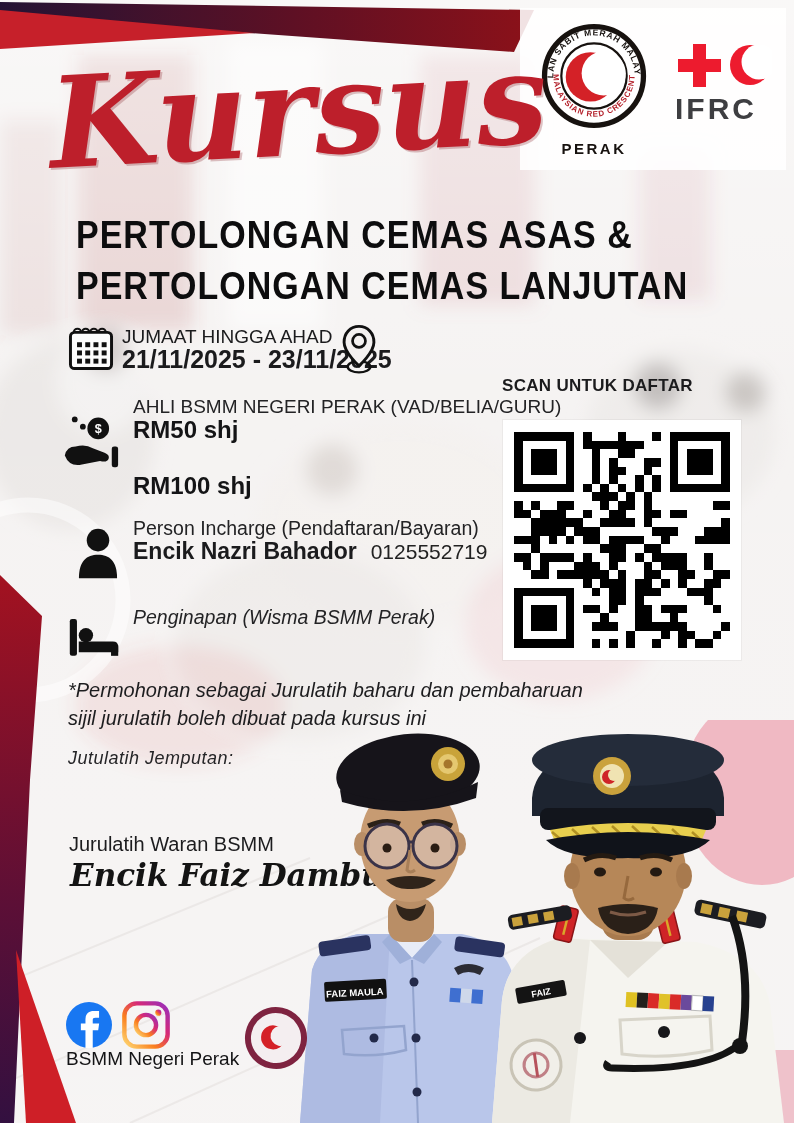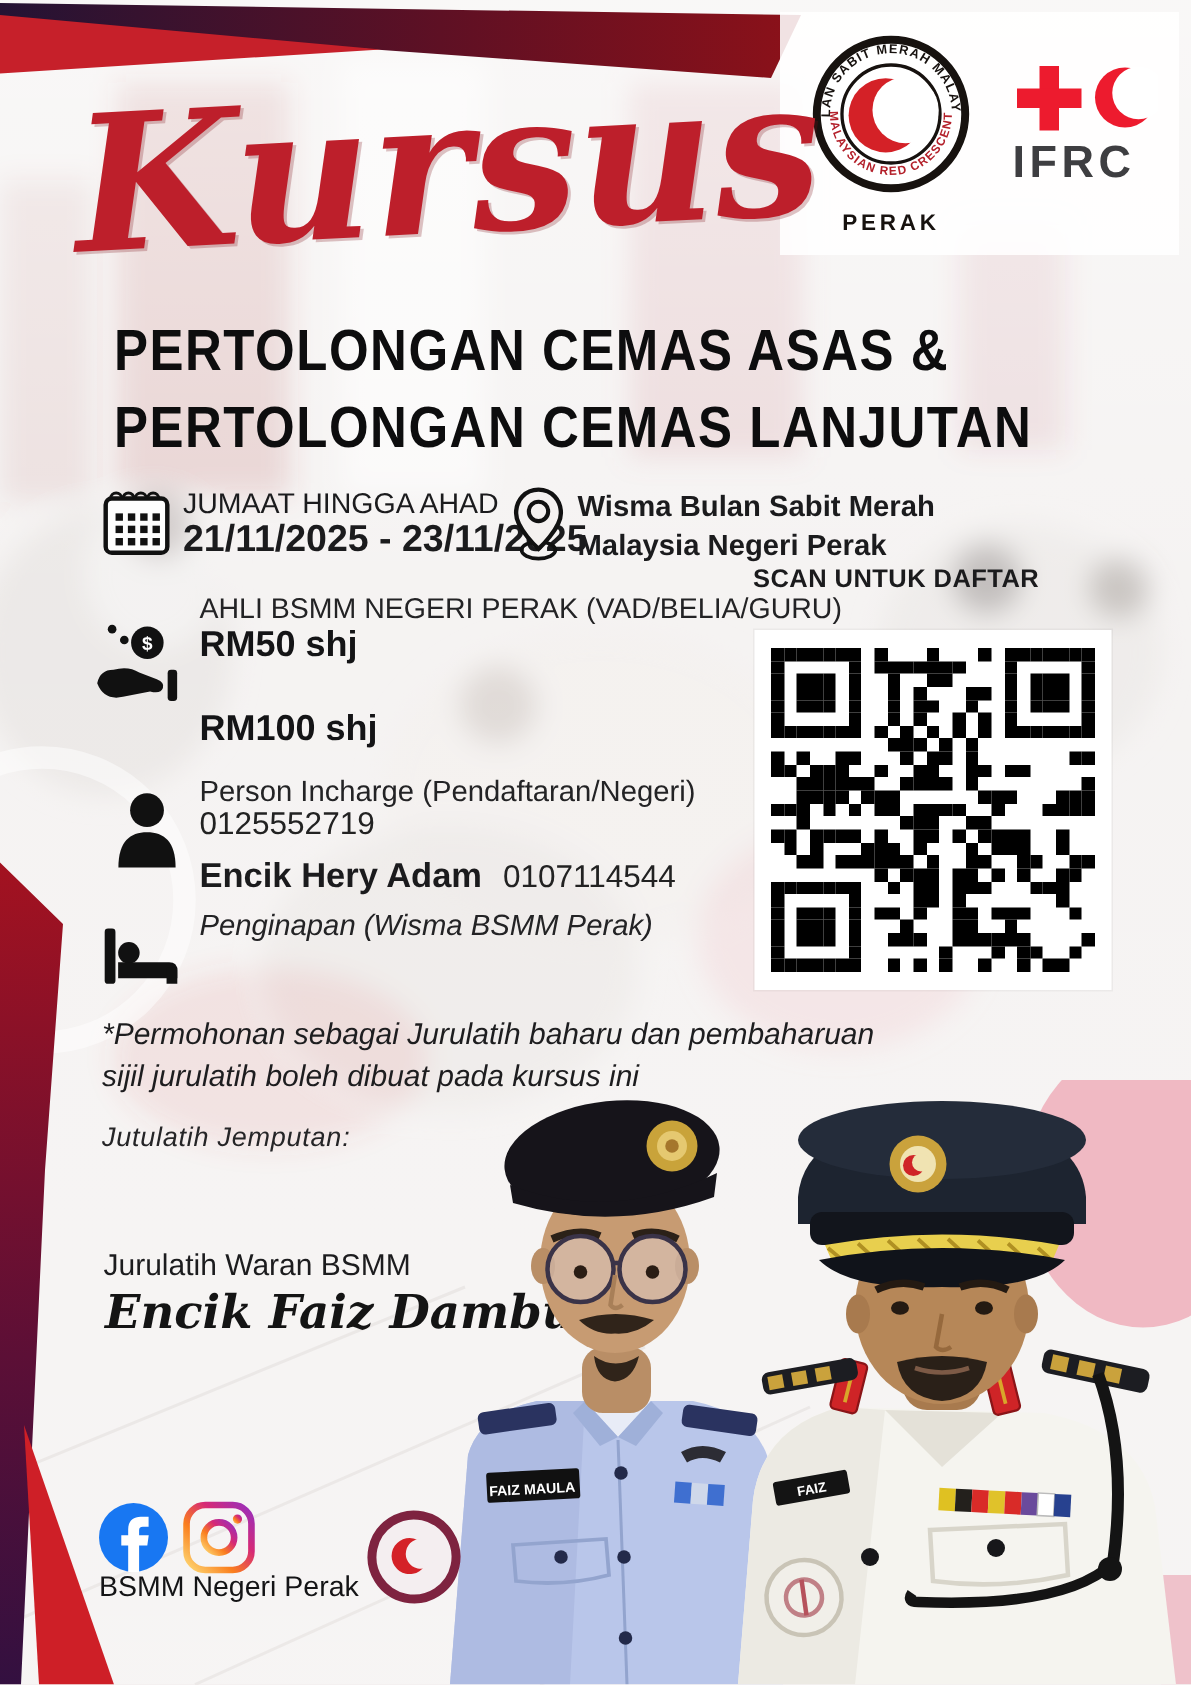--- a/index.html
+++ b/index.html
@@ -191,24 +191,20 @@
     </g>
   </svg>
   <div class="abs sched-days">JUMAAT HINGGA AHAD</div>
   <div class="abs sched-dates">21/11/2025 - 23/11/2025</div>
 
   <svg class="abs icon" style="left:341px;top:324px" width="36" height="50" viewBox="0 0 44 62">
     <ellipse cx="22" cy="53" rx="14" ry="7" fill="none" stroke="#111" stroke-width="3"></ellipse>
     <path d="M22 3 C11 3 3.5 11.5 3.5 22.5 C3.5 35 22 52 22 52 C22 52 40.5 35 40.5 22.5 C40.5 11.5 33 3 22 3 Z" fill="#f4f1f0" stroke="#111" stroke-width="3.6"></path>
     <circle cx="22" cy="21" r="8" fill="none" stroke="#111" stroke-width="3.4"></circle>
   </svg>
-  <div class="abs venue-txt">
-    <div>Wisma Bulan Sabit Merah</div>
-    <div>Malaysia Negeri Perak</div>
-  </div>
 
   <svg class="abs icon" style="left:62px;top:414px" width="58" height="56" viewBox="0 0 64 62">
     <circle cx="14" cy="6" r="3.2" fill="#111"></circle>
     <circle cx="23" cy="14" r="3.2" fill="#111"></circle>
     <circle cx="40" cy="16" r="12" fill="#111"></circle>
     <text x="40" y="21.5" text-anchor="middle" font-size="14" font-weight="bold" font-family="Liberation Sans, sans-serif" fill="#fff">$</text>
     <path d="M3 46 Q5 36 15 36 Q26 33 34 38 L47 43 Q53 45.5 51.5 49.5 Q50 54 42 52 L22 56 Q8 59 3 46 Z" fill="#111"></path>
     <rect x="55" y="36" width="7" height="23" rx="2.5" fill="#111"></rect>
   </svg>
   <div class="abs fee-l1 row-label">AHLI BSMM NEGERI PERAK (VAD/BELIA/GURU)</div>
@@ -843,27 +839,24 @@
         <i style="grid-area:25/23;background:#000"></i>
         <i style="grid-area:25/24"></i>
         <i style="grid-area:25/25"></i>
       </div>
   </div>
 
   <svg class="abs icon" style="left:76px;top:528px" width="44" height="52" viewBox="0 0 50 60">
     <circle cx="25" cy="14" r="13" fill="#111"></circle>
     <path d="M3 58 C3 38 12 31 25 31 C38 31 47 38 47 58 Z" fill="#111"></path>
   </svg>
-  <div class="abs pic-head row-label">Person Incharge (Pendaftaran/Negeri)</div>
+  <div class="abs pic-head row-label">Person Incharge (Pendaftaran/Bayaran)</div>
   <div class="abs pic-row1 pic-row">
+    <span class="pic-name">Encik Nazri Bahador</span>
     <span class="pic-phone">0125552719</span>
-  </div>
-  <div class="abs pic-row2 pic-row">
-    <span class="pic-name">Encik Hery Adam</span>
-    <span class="pic-phone">0107114544</span>
   </div>
 
   <svg class="abs icon" style="left:68px;top:616px" width="52" height="42" viewBox="0 0 58 46">
     <rect x="2" y="3" width="8" height="41" rx="2.5" fill="#111"></rect>
     <circle cx="20" cy="21" r="8" fill="#111"></circle>
     <path d="M12 28 H50 Q56 28 56 34 V40 H12 Z" fill="#111"></path>
     <rect x="48" y="32" width="8" height="12" fill="#111"></rect>
   </svg>
   <div class="abs stay-head row-label">Penginapan (Wisma BSMM Perak)</div>
 

